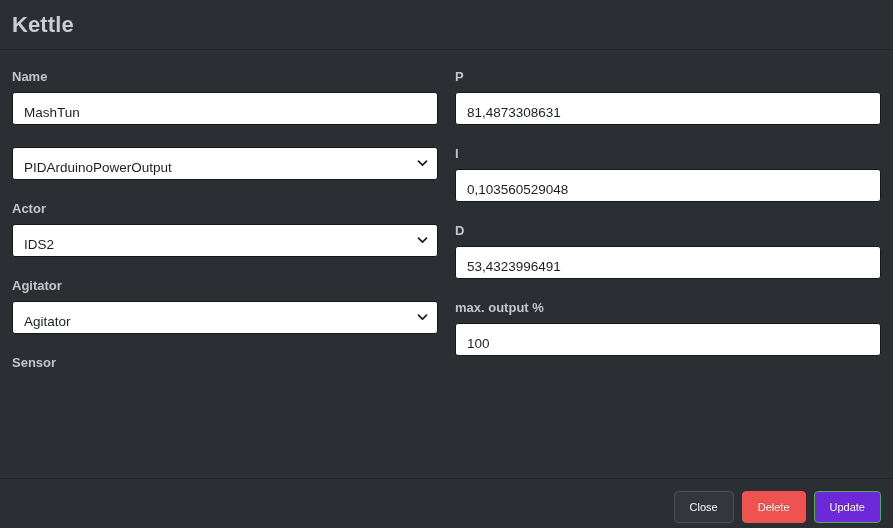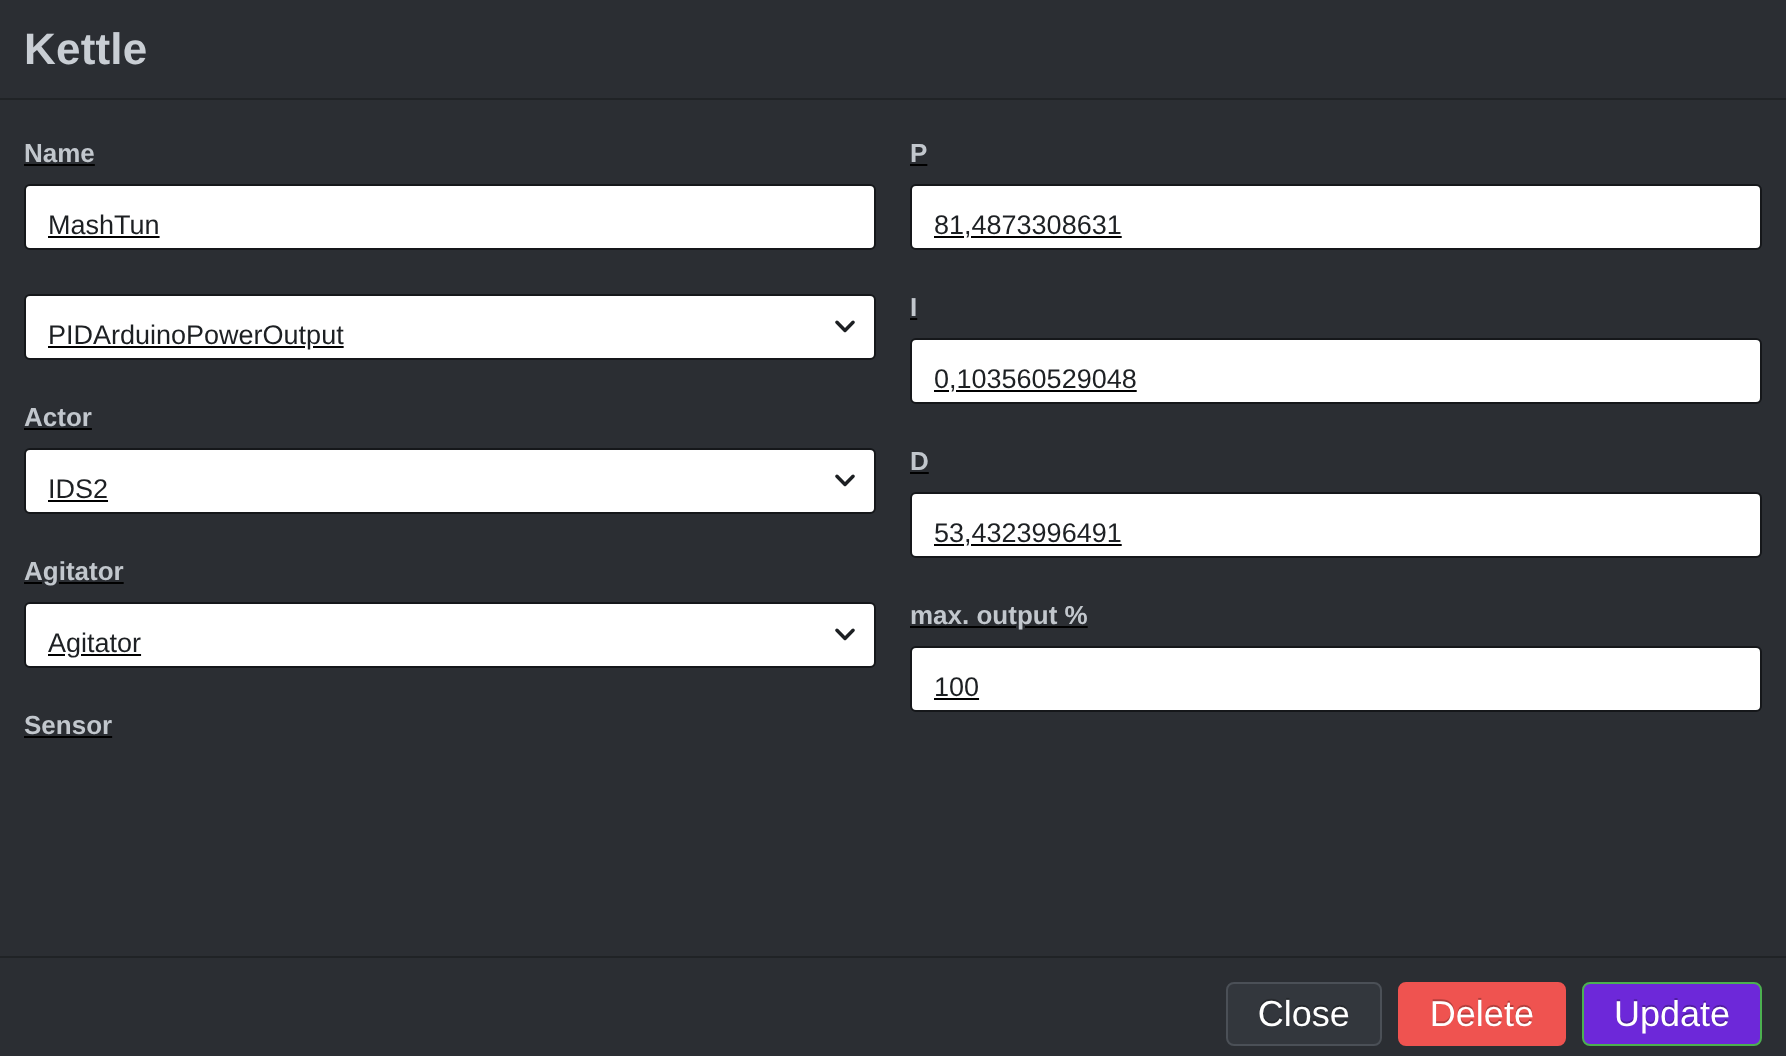--- a/index.html
+++ b/index.html
@@ -52,21 +52,21 @@
     width: 869px;
   }
   .col {
     position: absolute;
     top: 0;
     width: 426px;
   }
   .col-left { left: 0; }
   .col-right { left: 443px; }
 
-  .form-group { margin-bottom: 22px; text-decoration: underline; }
+  .form-group { margin-bottom: 22px; }
   .form-group:last-child { margin-bottom: 0; }
 
   .field-label {
     display: block;
     font-size: 13px;
     font-weight: bold;
     color: #c2c7cd;
     margin-bottom: 7px;
     line-height: 1.15;
   }
@@ -112,21 +112,21 @@
     display: flex;
     justify-content: flex-end;
     align-items: flex-start;
     padding: 12px 12px 0 0;
     gap: 8px;
   }
   .btn {
     height: 32px;
     padding: 0 15px;
     border-radius: 4px;
-    font-size: 18px;
+    font-size: 11px;
     font-family: "Liberation Sans", sans-serif;
     color: #ffffff;
     border: 1px solid transparent;
     cursor: pointer;
     line-height: 30px;
     text-align: center;
     white-space: nowrap;
     text-shadow: 0 -1px 0 rgba(0,0,0,0.25);
   }
   .btn-close {

